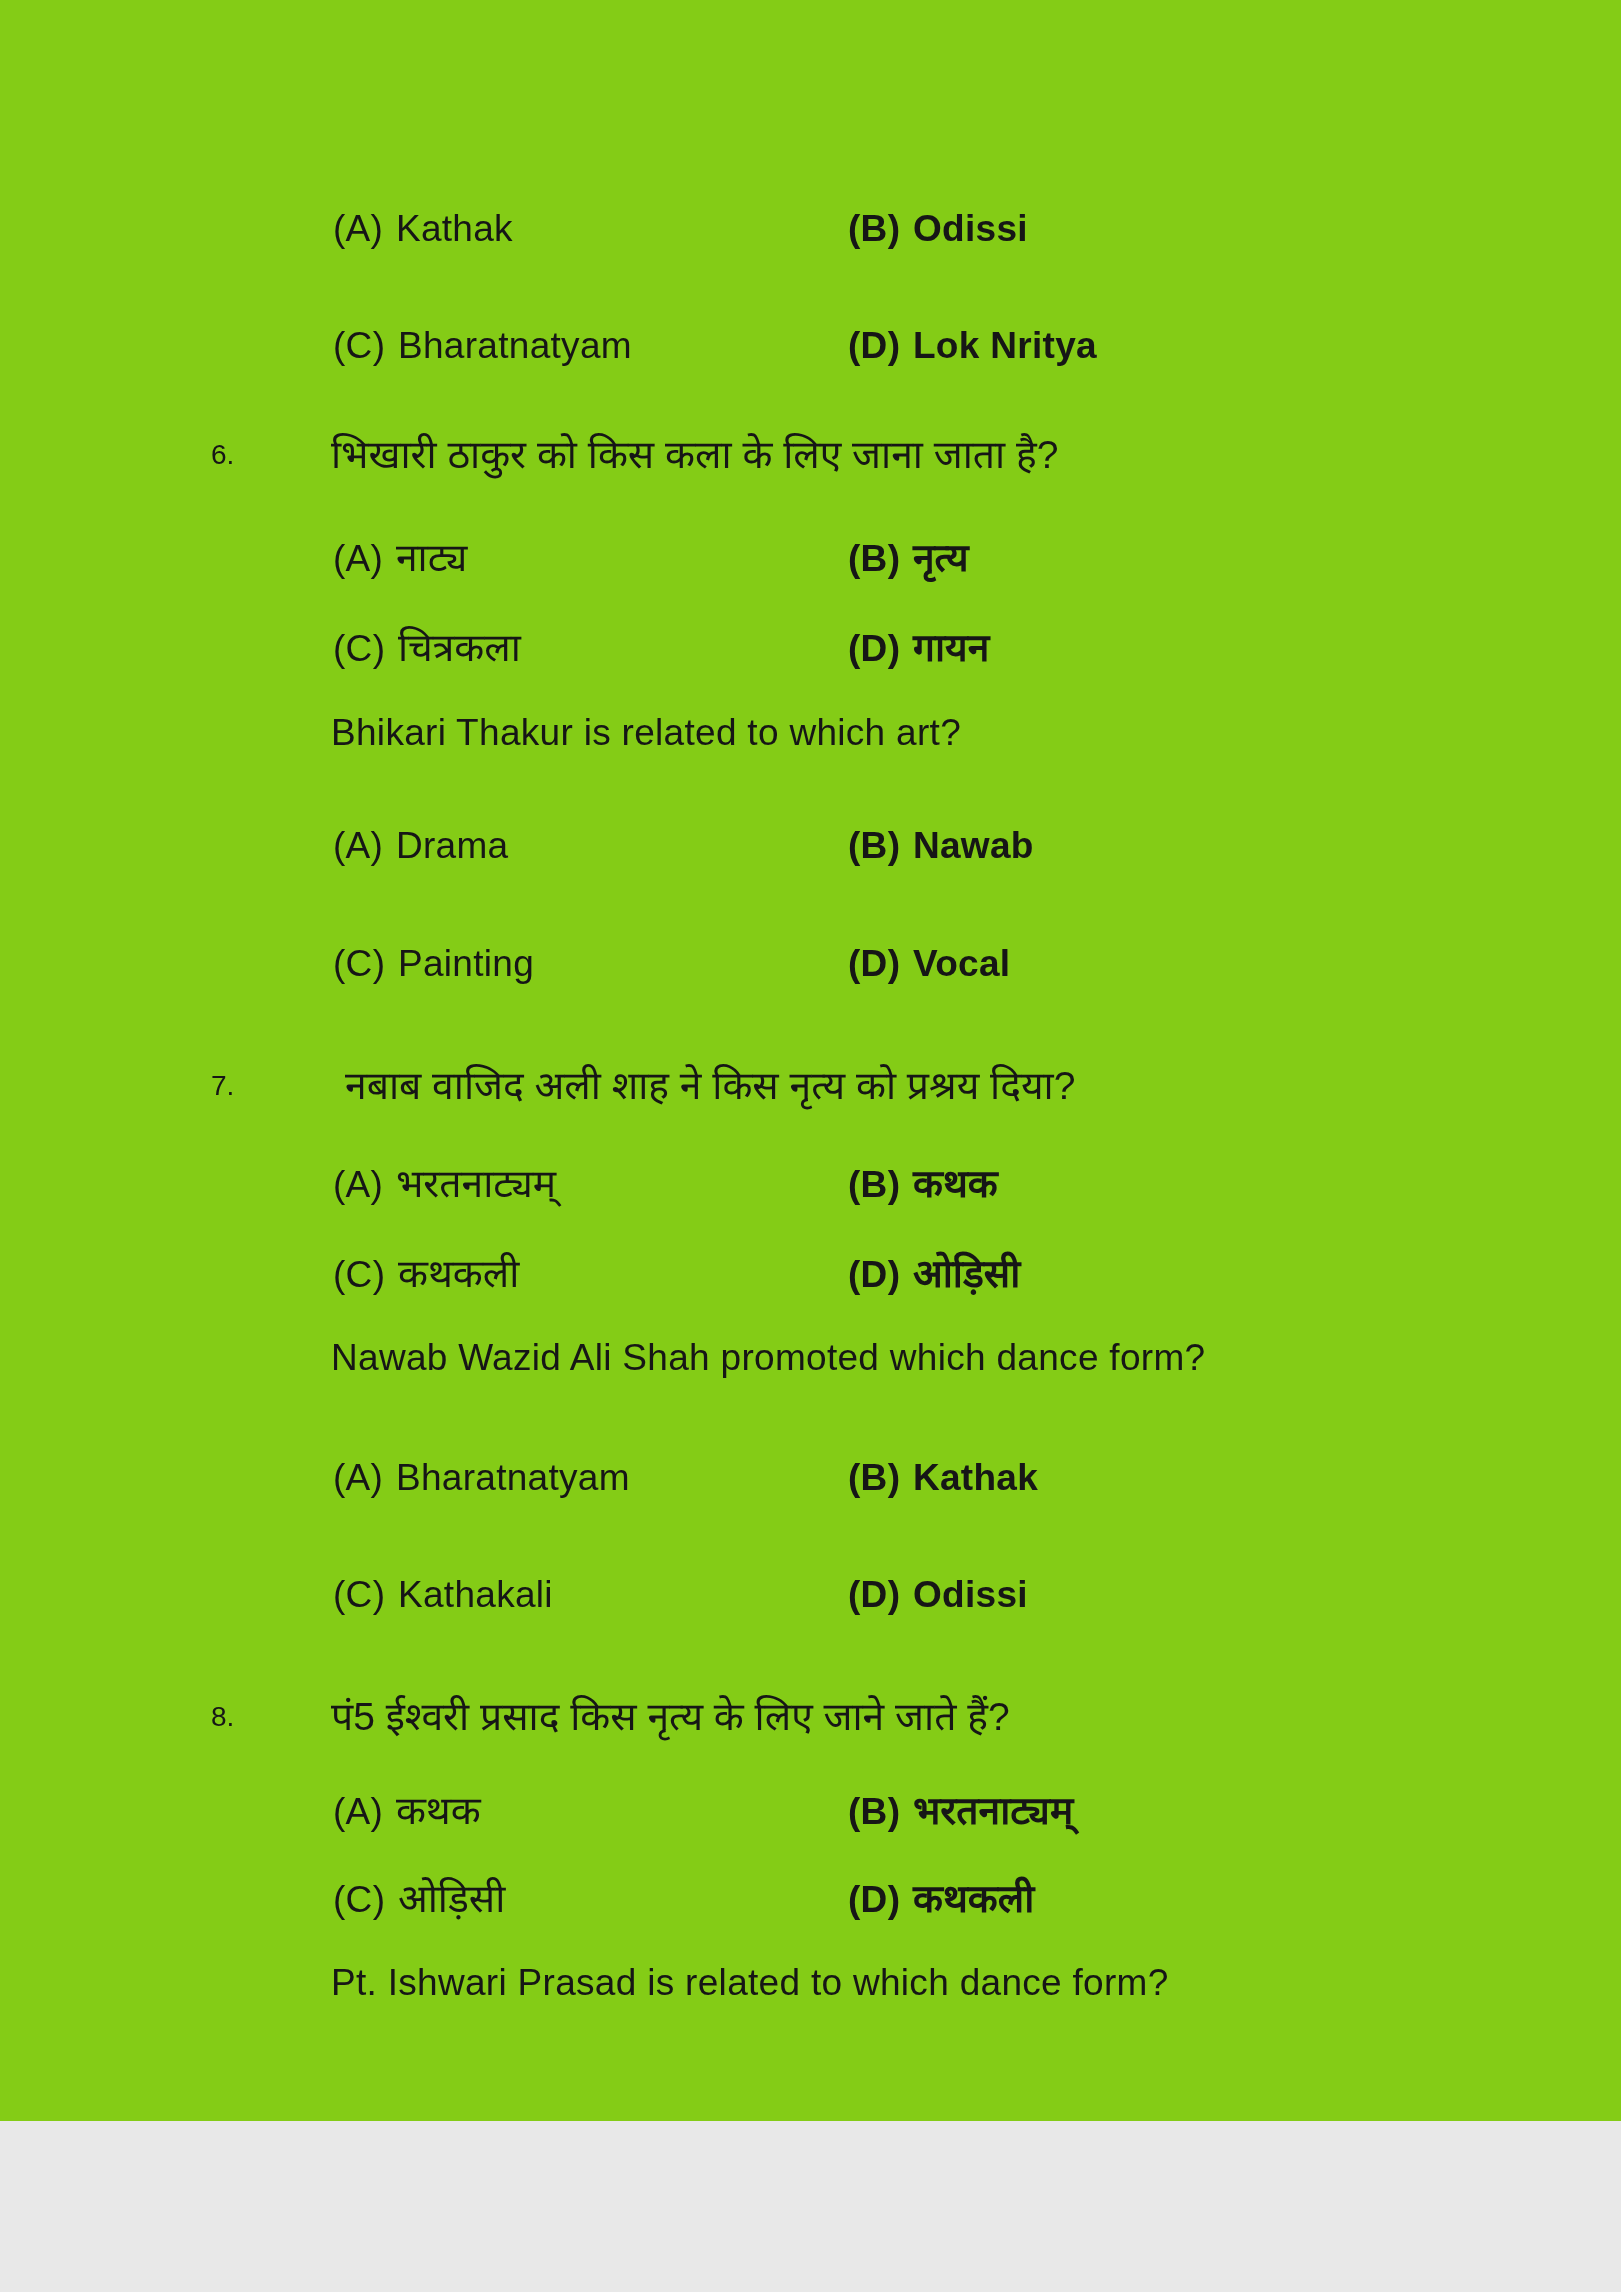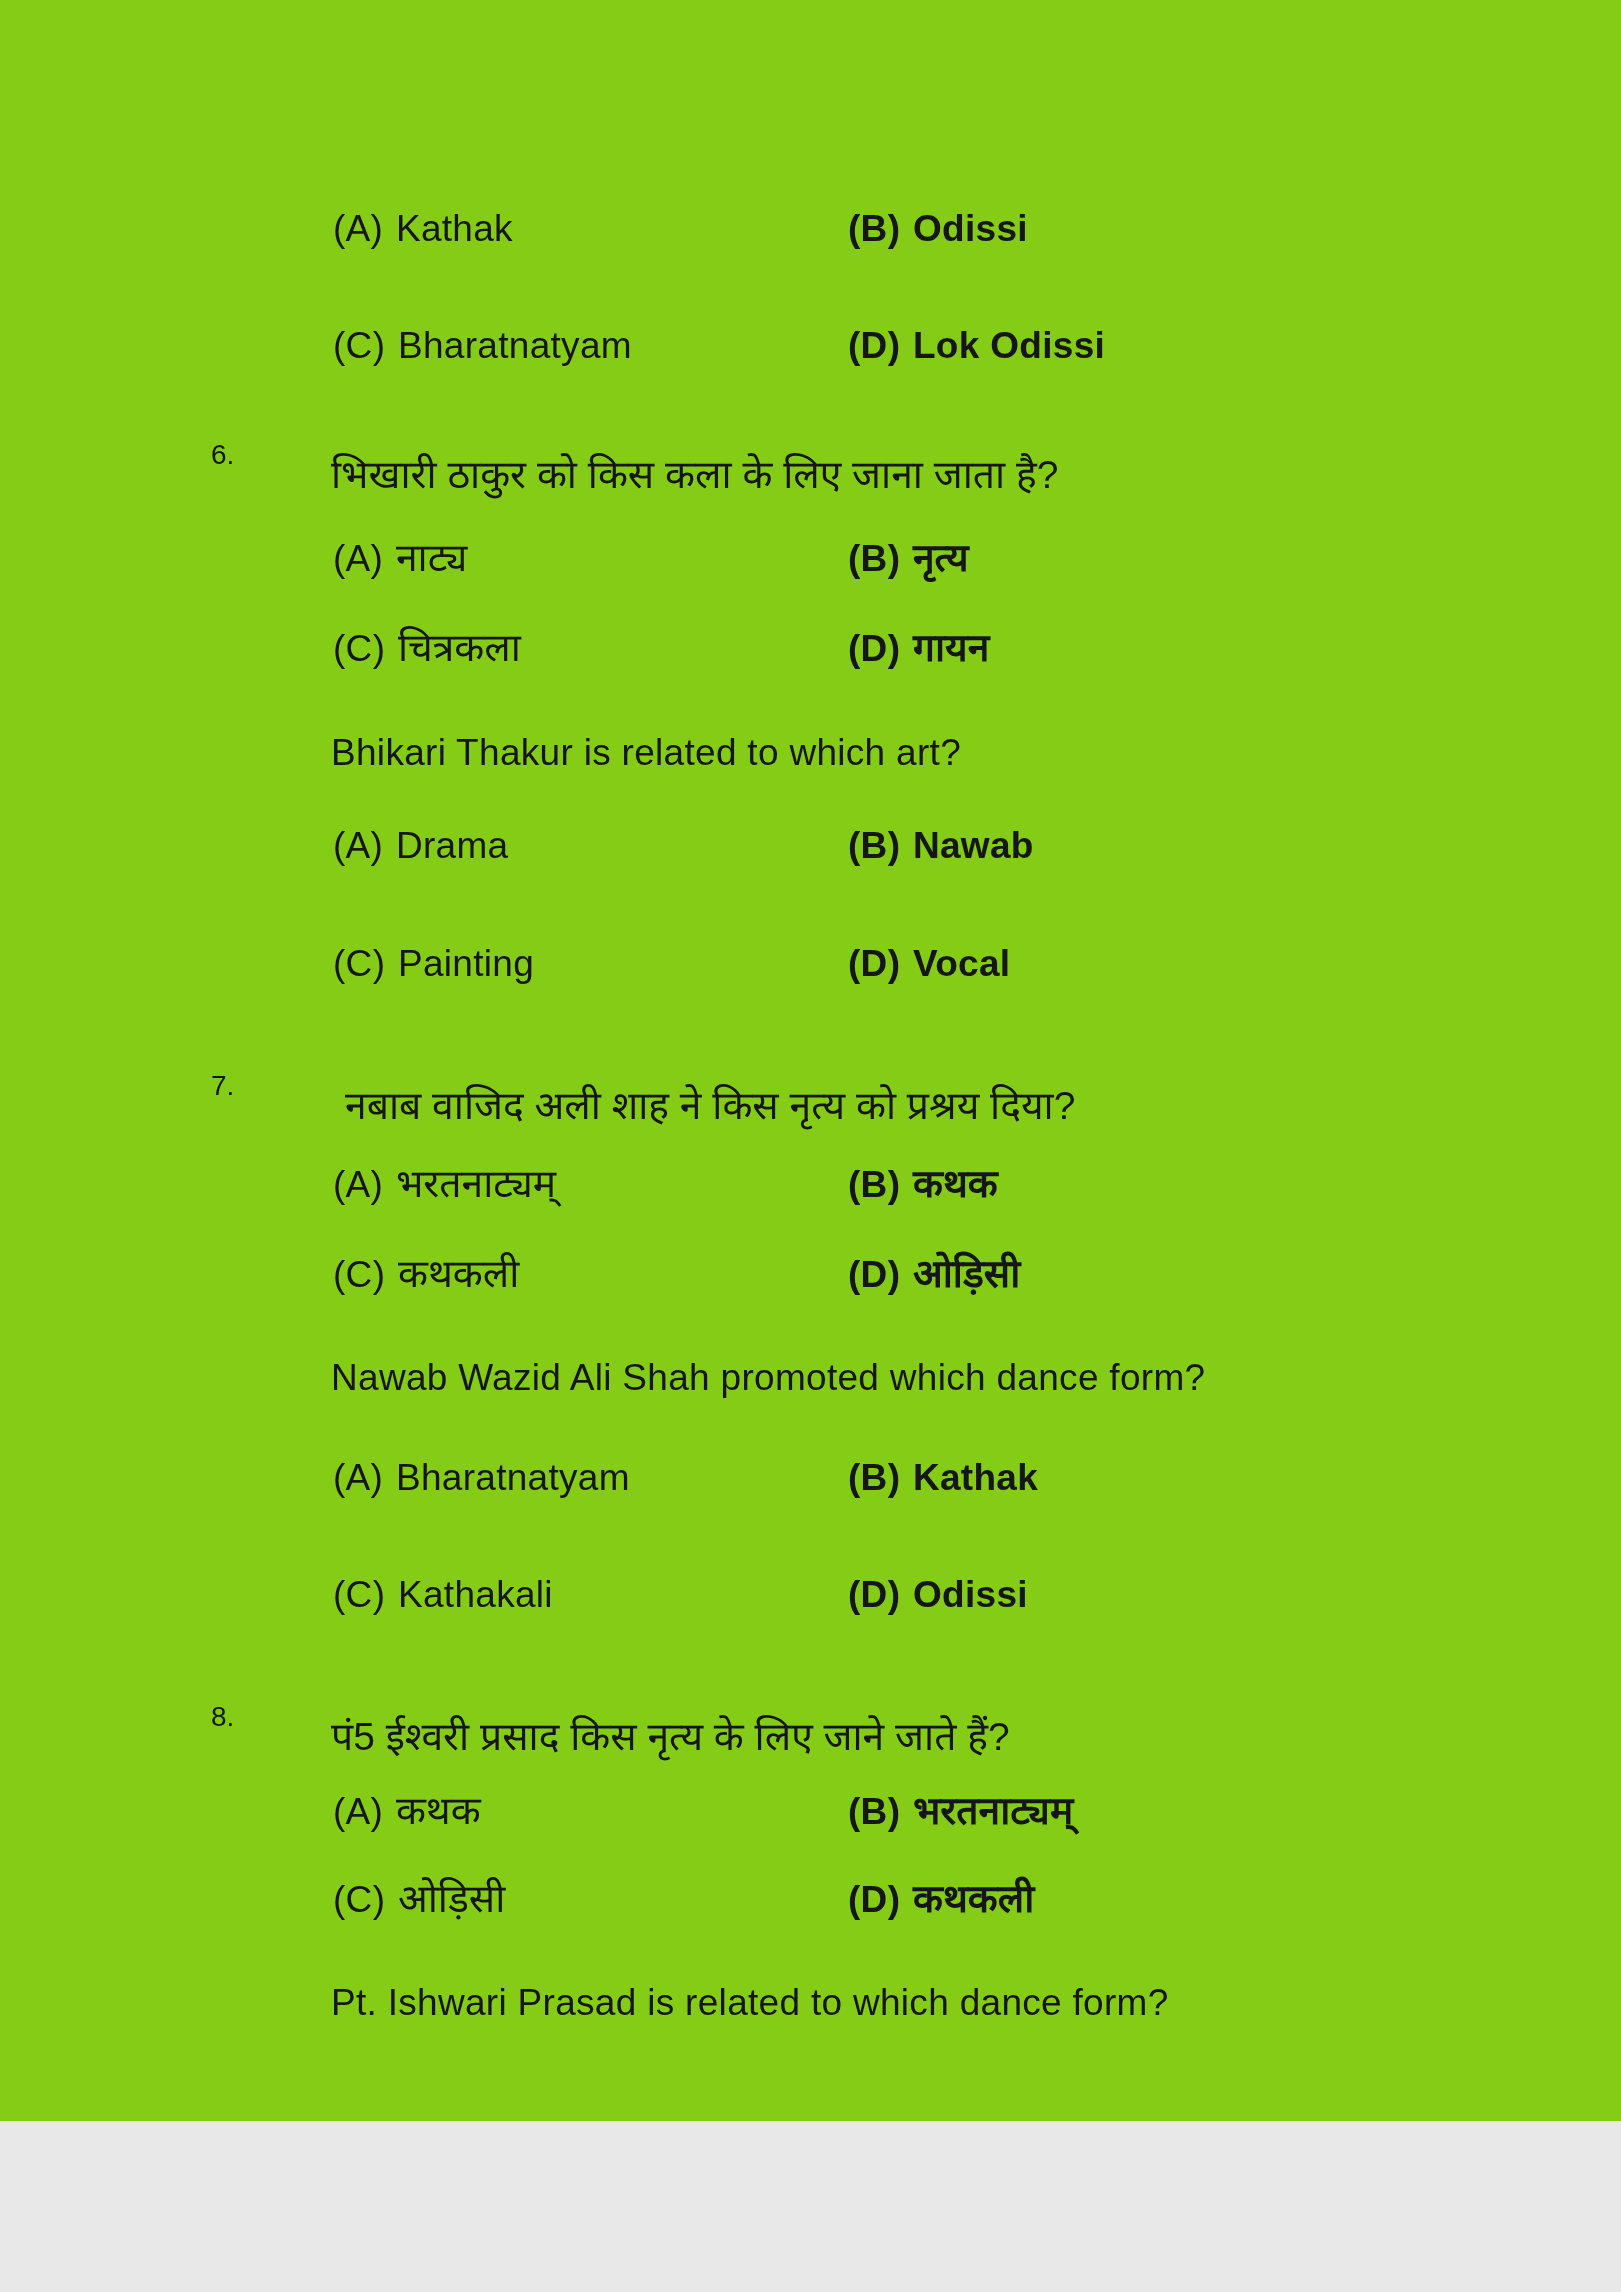--- a/index.html
+++ b/index.html
@@ -12,36 +12,36 @@
     color: #161616;
     font-family: "Liberation Sans", "DejaVu Sans", sans-serif;
     overflow: hidden;
   }
   .line { position: absolute; left: 0; width: 100%; white-space: nowrap; }
   .en { font-size: 37px; letter-spacing: 0.3px; }
   .hi { font-size: 39px; }
   .pos-a { position: absolute; left: 333px; }
   .pos-b { position: absolute; left: 848px; font-weight: bold; }
   .qnum  { position: absolute; left: 211px; top: 12.7px; font-size: 28px; }
-  .qtext { position: absolute; left: 331px; margin-top: 20px; }
+  .qtext { position: absolute; left: 331px; }
   .lbl { margin-right: 12.7px; }
   .page-num { position: absolute; left: 835px; font-size: 33px; }
 </style>
 </head>
 <body>
 
 <div class="page">
 
   <div class="line" style="top:208px">
     <span class="en pos-a"><span class="lbl">(A)</span><span>Kathak</span></span>
     <span class="en pos-b"><span class="lbl">(B)</span><span>Odissi</span></span>
   </div>
   <div class="line" style="top:325px">
     <span class="en pos-a"><span class="lbl">(C)</span><span>Bharatnatyam</span></span>
-    <span class="en pos-b"><span class="lbl">(D)</span><span>Lok Odissi</span></span>
+    <span class="en pos-b"><span class="lbl">(D)</span><span>Lok Nritya</span></span>
   </div>
 
   <div class="line" style="top:426px">
     <span class="qnum">6.</span>
     <span class="hi qtext">भिखारी ठाकुर को किस कला के लिए जाना जाता है?</span>
   </div>
   <div class="line" style="top:529px">
     <span class="hi pos-a"><span class="lbl en">(A)</span><span>नाट्य</span></span>
     <span class="hi pos-b"><span class="lbl en">(B)</span><span>नृत्य</span></span>
   </div>

